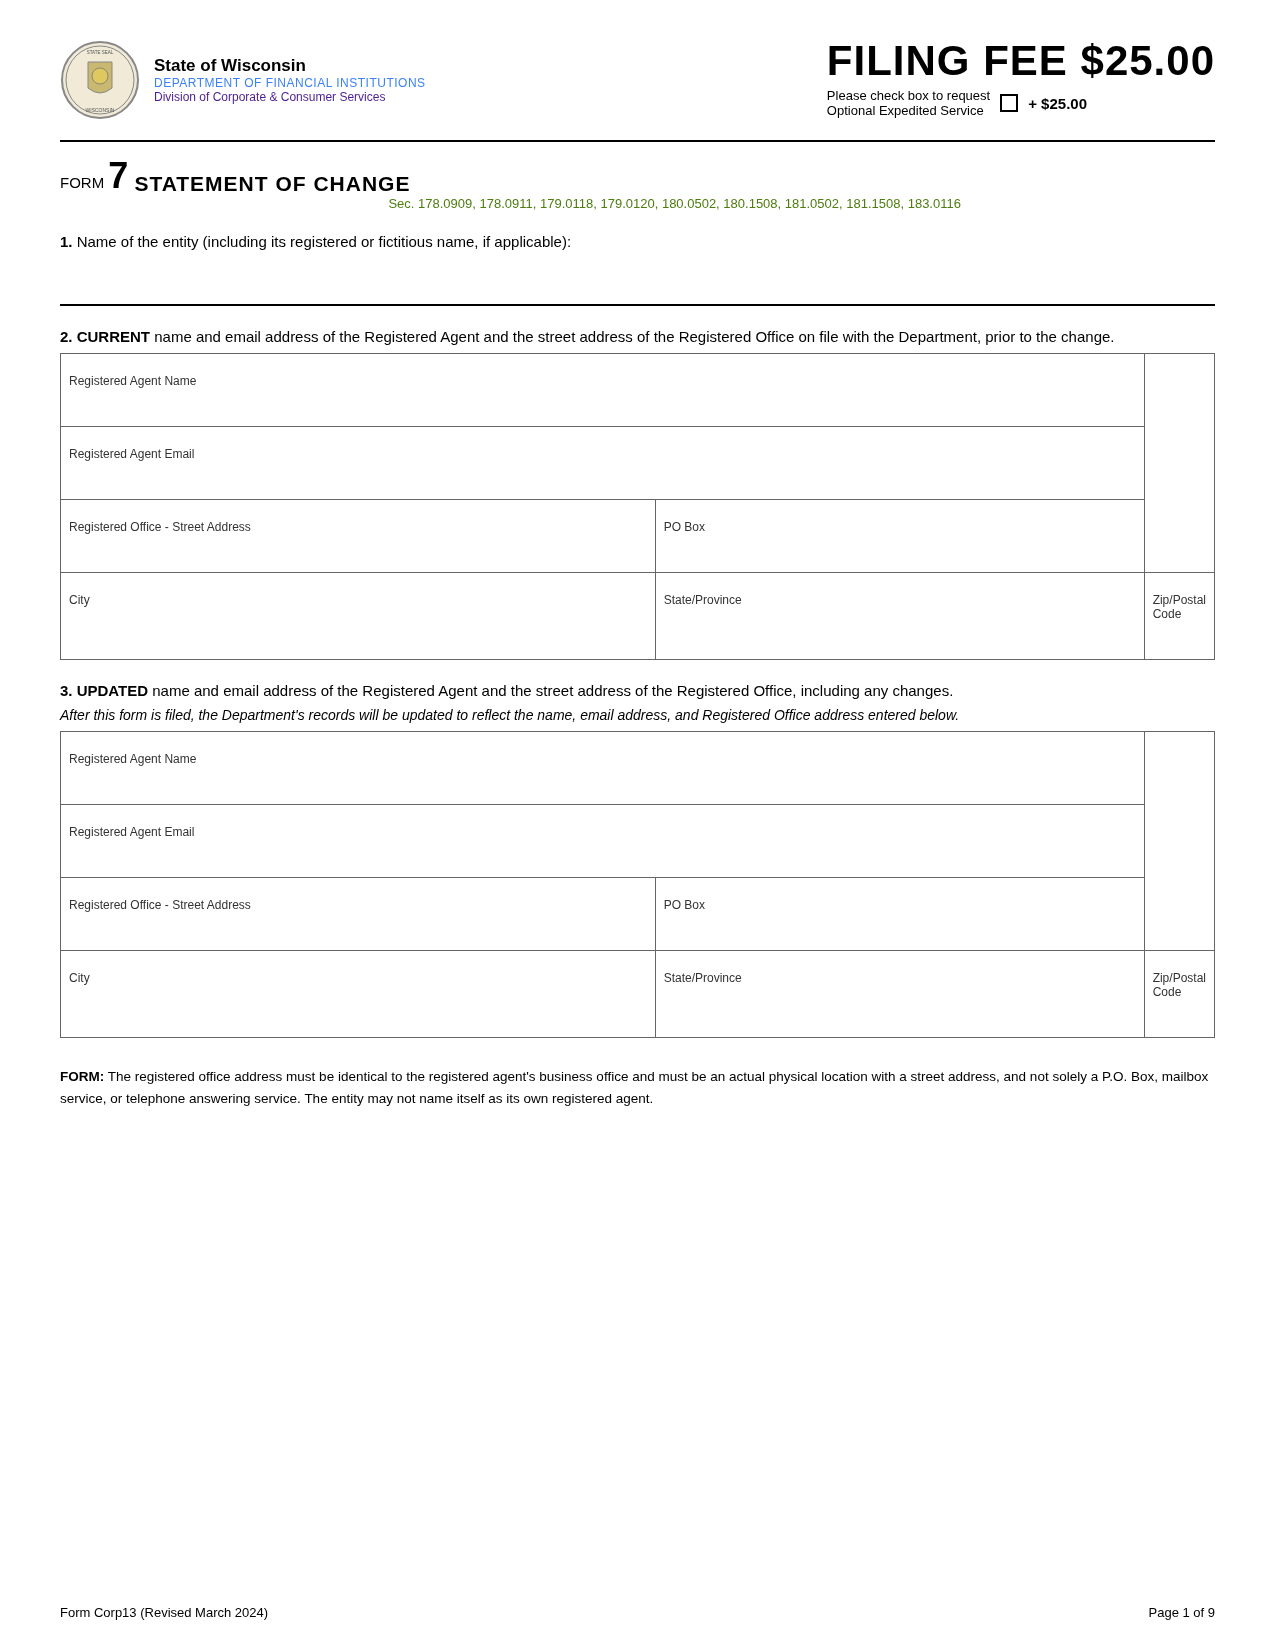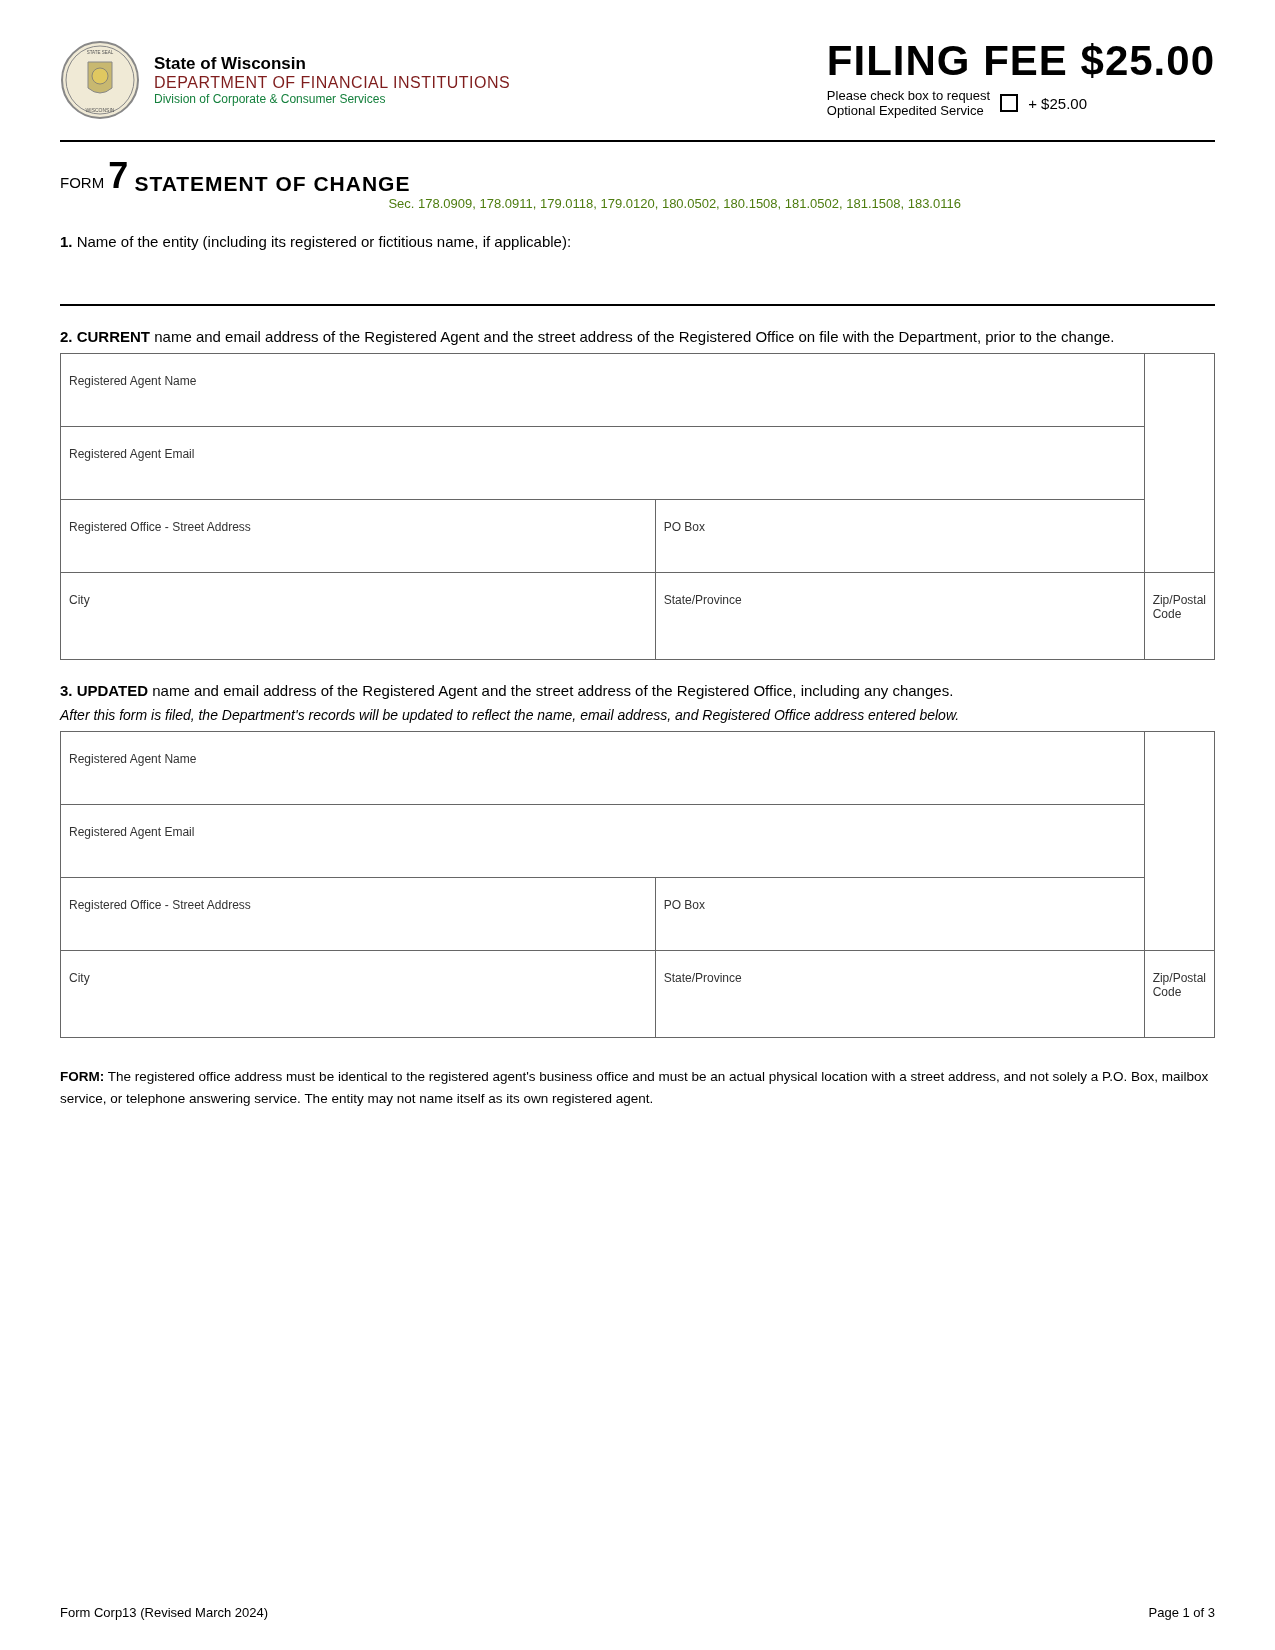--- a/index.html
+++ b/index.html
@@ -39,28 +39,28 @@
       display: flex;
       flex-direction: column;
       justify-content: center;
     }
     .agency-state {
       font-size: 17px;
       font-weight: bold;
       color: #000;
     }
     .agency-dept {
-      font-size: 16px;
-      color: #7f1d1d;
+      font-size: 12px;
+      color: #3b82f6;
       letter-spacing: 0.5px;
       text-transform: uppercase;
     }
     .agency-div {
       font-size: 12px;
-      color: #15803d;
+      color: #4c1d95;
     }
     .header-right {
       text-align: left;
     }
     .filing-fee-title {
       font-size: 42px;
       font-weight: 900;
       color: #000;
       line-height: 1;
       letter-spacing: 1px;
@@ -75,21 +75,21 @@
     }
     .filing-fee-sub .check-box {
       width: 18px;
       height: 18px;
       border: 2px solid #000;
       display: inline-block;
       flex-shrink: 0;
     }
     .filing-fee-sub .plus-amount {
       font-size: 15px;
-      font-weight: normal;
+      font-weight: bold;
     }
     
     .divider {
       border: none;
       border-top: 2px solid #000;
       margin: 10px 0 14px 0;
     }
     
     .form-title-row {
       display: flex;
@@ -347,16 +347,16 @@
       </table>
   </div>
 
   <div class="note-section">
     <strong>FORM:</strong>
     <span>The registered office address must be identical to the registered agent's business office and must be an actual physical location with a street address, and not solely a P.O. Box, mailbox service, or telephone answering service.  The entity may not name itself as its own registered agent.</span>
   </div>
 
   <div class="footer">
     <span>Form Corp13 (Revised March 2024)</span>
-    <span>Page 1 of 3</span>
+    <span>Page 1 of 9</span>
   </div>
 
 </div>
 
 </body></html>

